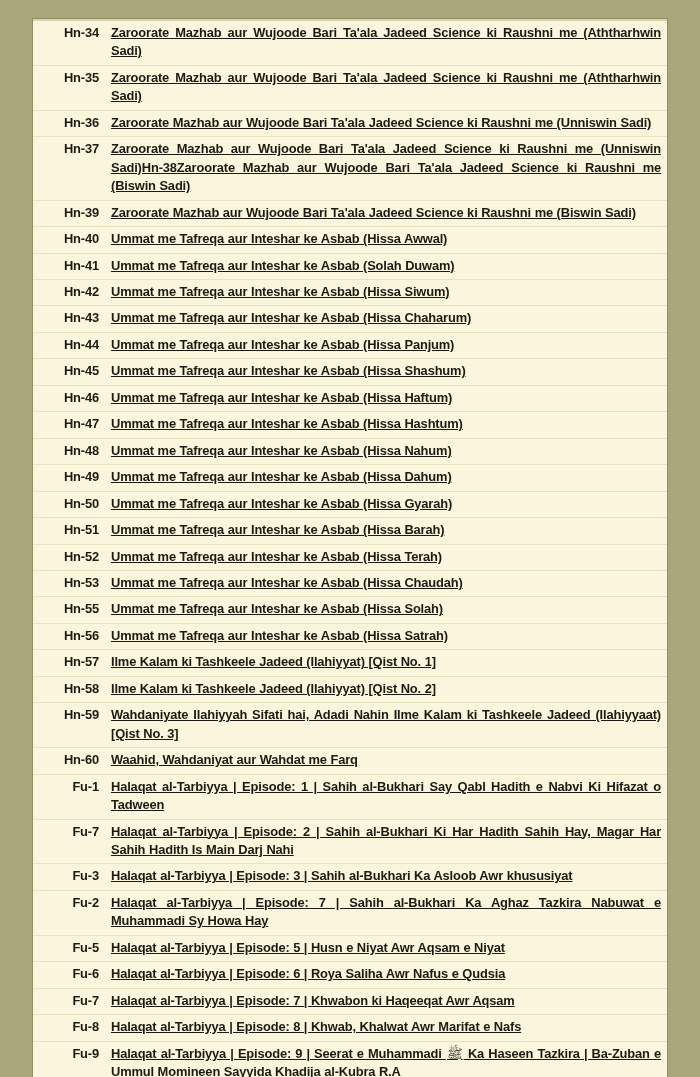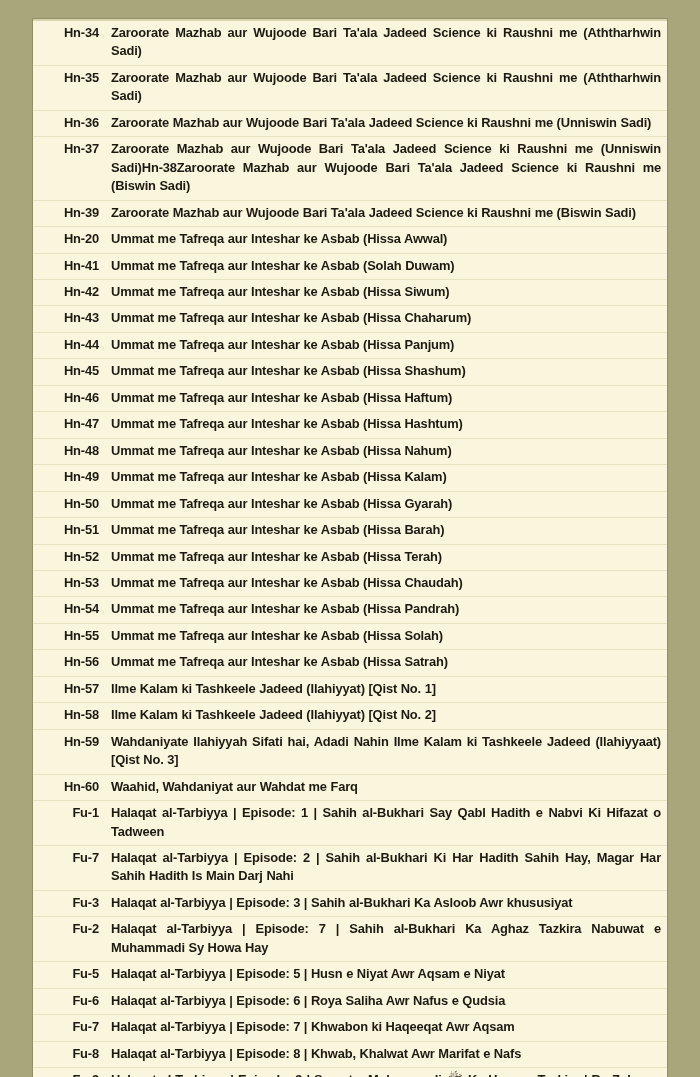--- a/index.html
+++ b/index.html
@@ -71,20 +71,21 @@
     white-space: nowrap;
   }
 
   td.title-cell {
     text-align: justify;
     text-align-last: left;
     padding-right: 12px;
     padding-left: 8px;
     word-spacing: 0.2px;
     hyphens: none;
+    text-decoration: underline;
   }
 
   
   td.title-cell.single {
     text-align: right;
     margin-left: 38px;
   }
 
   .pbuh {
     font-family: "DejaVu Sans", sans-serif;
@@ -114,21 +115,21 @@
           </tr>
           <tr>
             <td class="code-cell">Hn-37</td>
             <td class="title-cell">Zaroorate Mazhab aur Wujoode Bari Ta'ala Jadeed Science ki Raushni me (Unniswin Sadi)Hn-38Zaroorate Mazhab aur Wujoode Bari Ta'ala Jadeed Science ki Raushni me (Biswin Sadi)</td>
           </tr>
           <tr>
             <td class="code-cell">Hn-39</td>
             <td class="title-cell">Zaroorate Mazhab aur Wujoode Bari Ta'ala Jadeed Science ki Raushni me (Biswin Sadi)</td>
           </tr>
           <tr>
-            <td class="code-cell">Hn-20</td>
+            <td class="code-cell">Hn-40</td>
             <td class="title-cell single">Ummat me Tafreqa aur Inteshar ke Asbab (Hissa Awwal)</td>
           </tr>
           <tr>
             <td class="code-cell">Hn-41</td>
             <td class="title-cell single">Ummat me Tafreqa aur Inteshar ke Asbab (Solah Duwam)</td>
           </tr>
           <tr>
             <td class="code-cell">Hn-42</td>
             <td class="title-cell single">Ummat me Tafreqa aur Inteshar ke Asbab (Hissa Siwum)</td>
           </tr>
@@ -151,41 +152,37 @@
           <tr>
             <td class="code-cell">Hn-47</td>
             <td class="title-cell single">Ummat me Tafreqa aur Inteshar ke Asbab (Hissa Hashtum)</td>
           </tr>
           <tr>
             <td class="code-cell">Hn-48</td>
             <td class="title-cell single">Ummat me Tafreqa aur Inteshar ke Asbab (Hissa Nahum)</td>
           </tr>
           <tr>
             <td class="code-cell">Hn-49</td>
-            <td class="title-cell single">Ummat me Tafreqa aur Inteshar ke Asbab (Hissa Kalam)</td>
+            <td class="title-cell single">Ummat me Tafreqa aur Inteshar ke Asbab (Hissa Dahum)</td>
           </tr>
           <tr>
             <td class="code-cell">Hn-50</td>
             <td class="title-cell single">Ummat me Tafreqa aur Inteshar ke Asbab (Hissa Gyarah)</td>
           </tr>
           <tr>
             <td class="code-cell">Hn-51</td>
             <td class="title-cell single">Ummat me Tafreqa aur Inteshar ke Asbab (Hissa Barah)</td>
           </tr>
           <tr>
             <td class="code-cell">Hn-52</td>
             <td class="title-cell single">Ummat me Tafreqa aur Inteshar ke Asbab (Hissa Terah)</td>
           </tr>
           <tr>
             <td class="code-cell">Hn-53</td>
             <td class="title-cell single">Ummat me Tafreqa aur Inteshar ke Asbab (Hissa Chaudah)</td>
-          </tr>
-          <tr>
-            <td class="code-cell">Hn-54</td>
-            <td class="title-cell single">Ummat me Tafreqa aur Inteshar ke Asbab (Hissa Pandrah)</td>
           </tr>
           <tr>
             <td class="code-cell">Hn-55</td>
             <td class="title-cell single">Ummat me Tafreqa aur Inteshar ke Asbab (Hissa Solah)</td>
           </tr>
           <tr>
             <td class="code-cell">Hn-56</td>
             <td class="title-cell single">Ummat me Tafreqa aur Inteshar ke Asbab (Hissa Satrah)</td>
           </tr>
           <tr>

